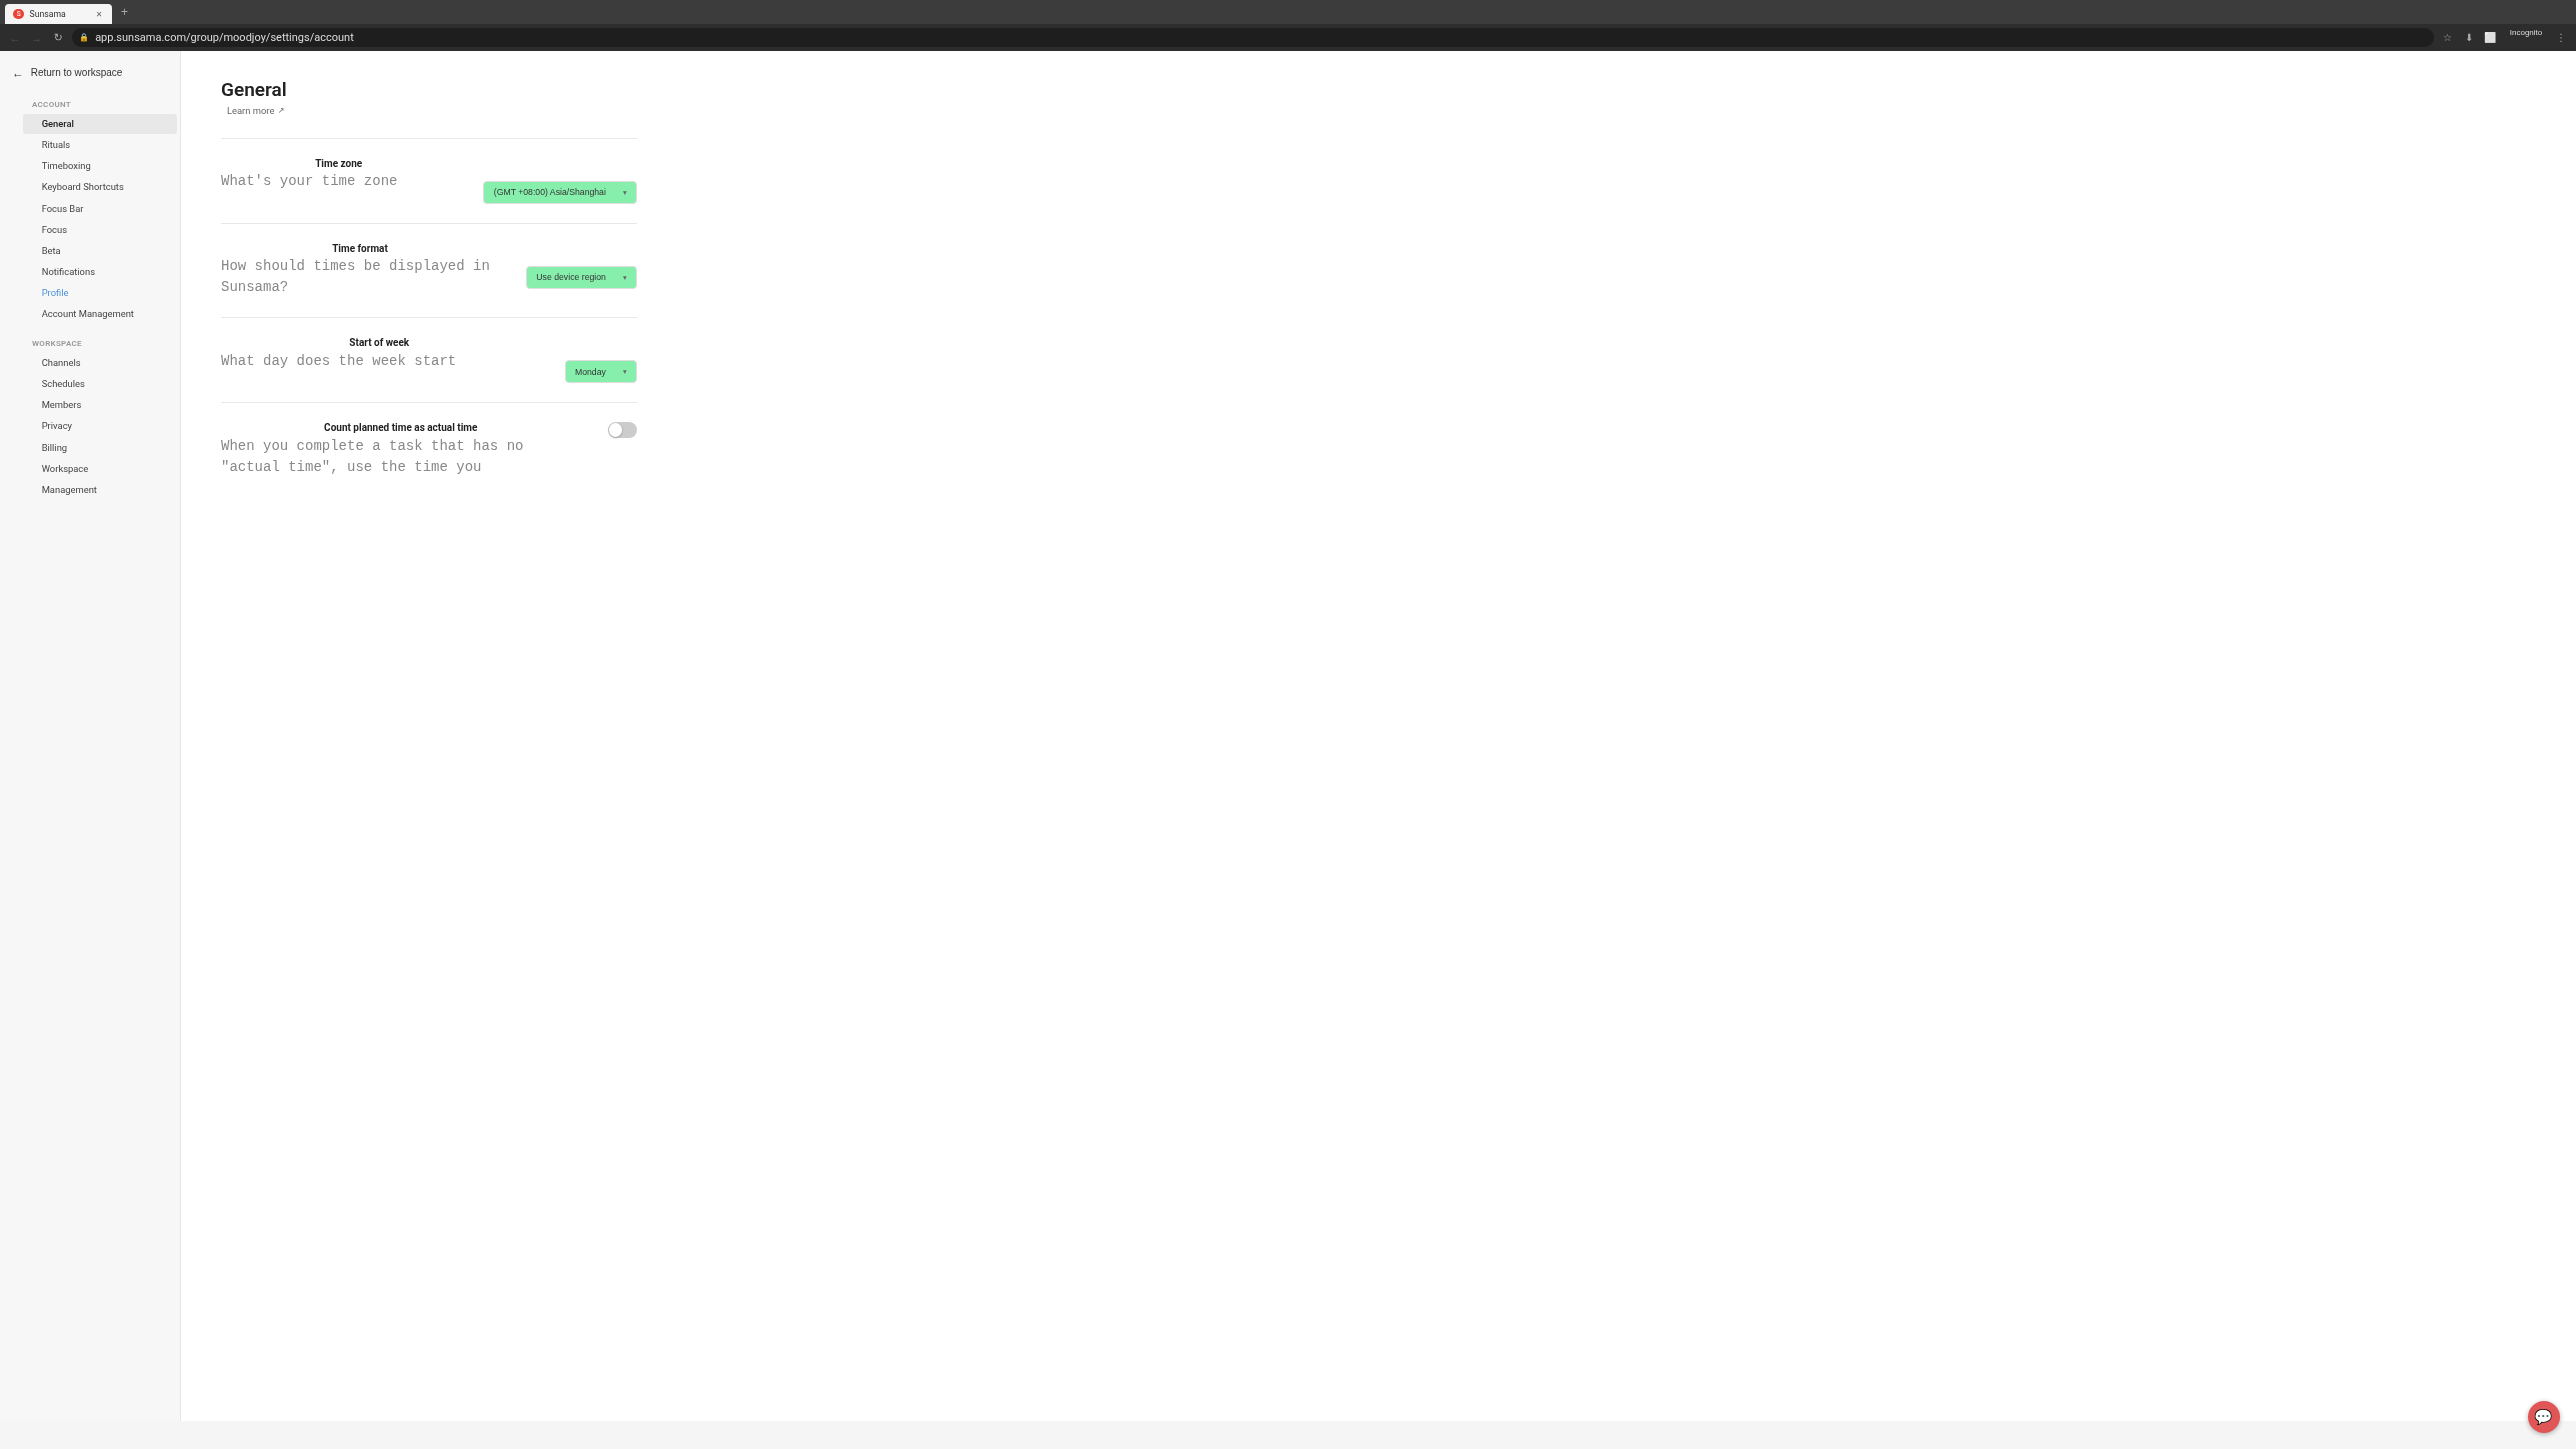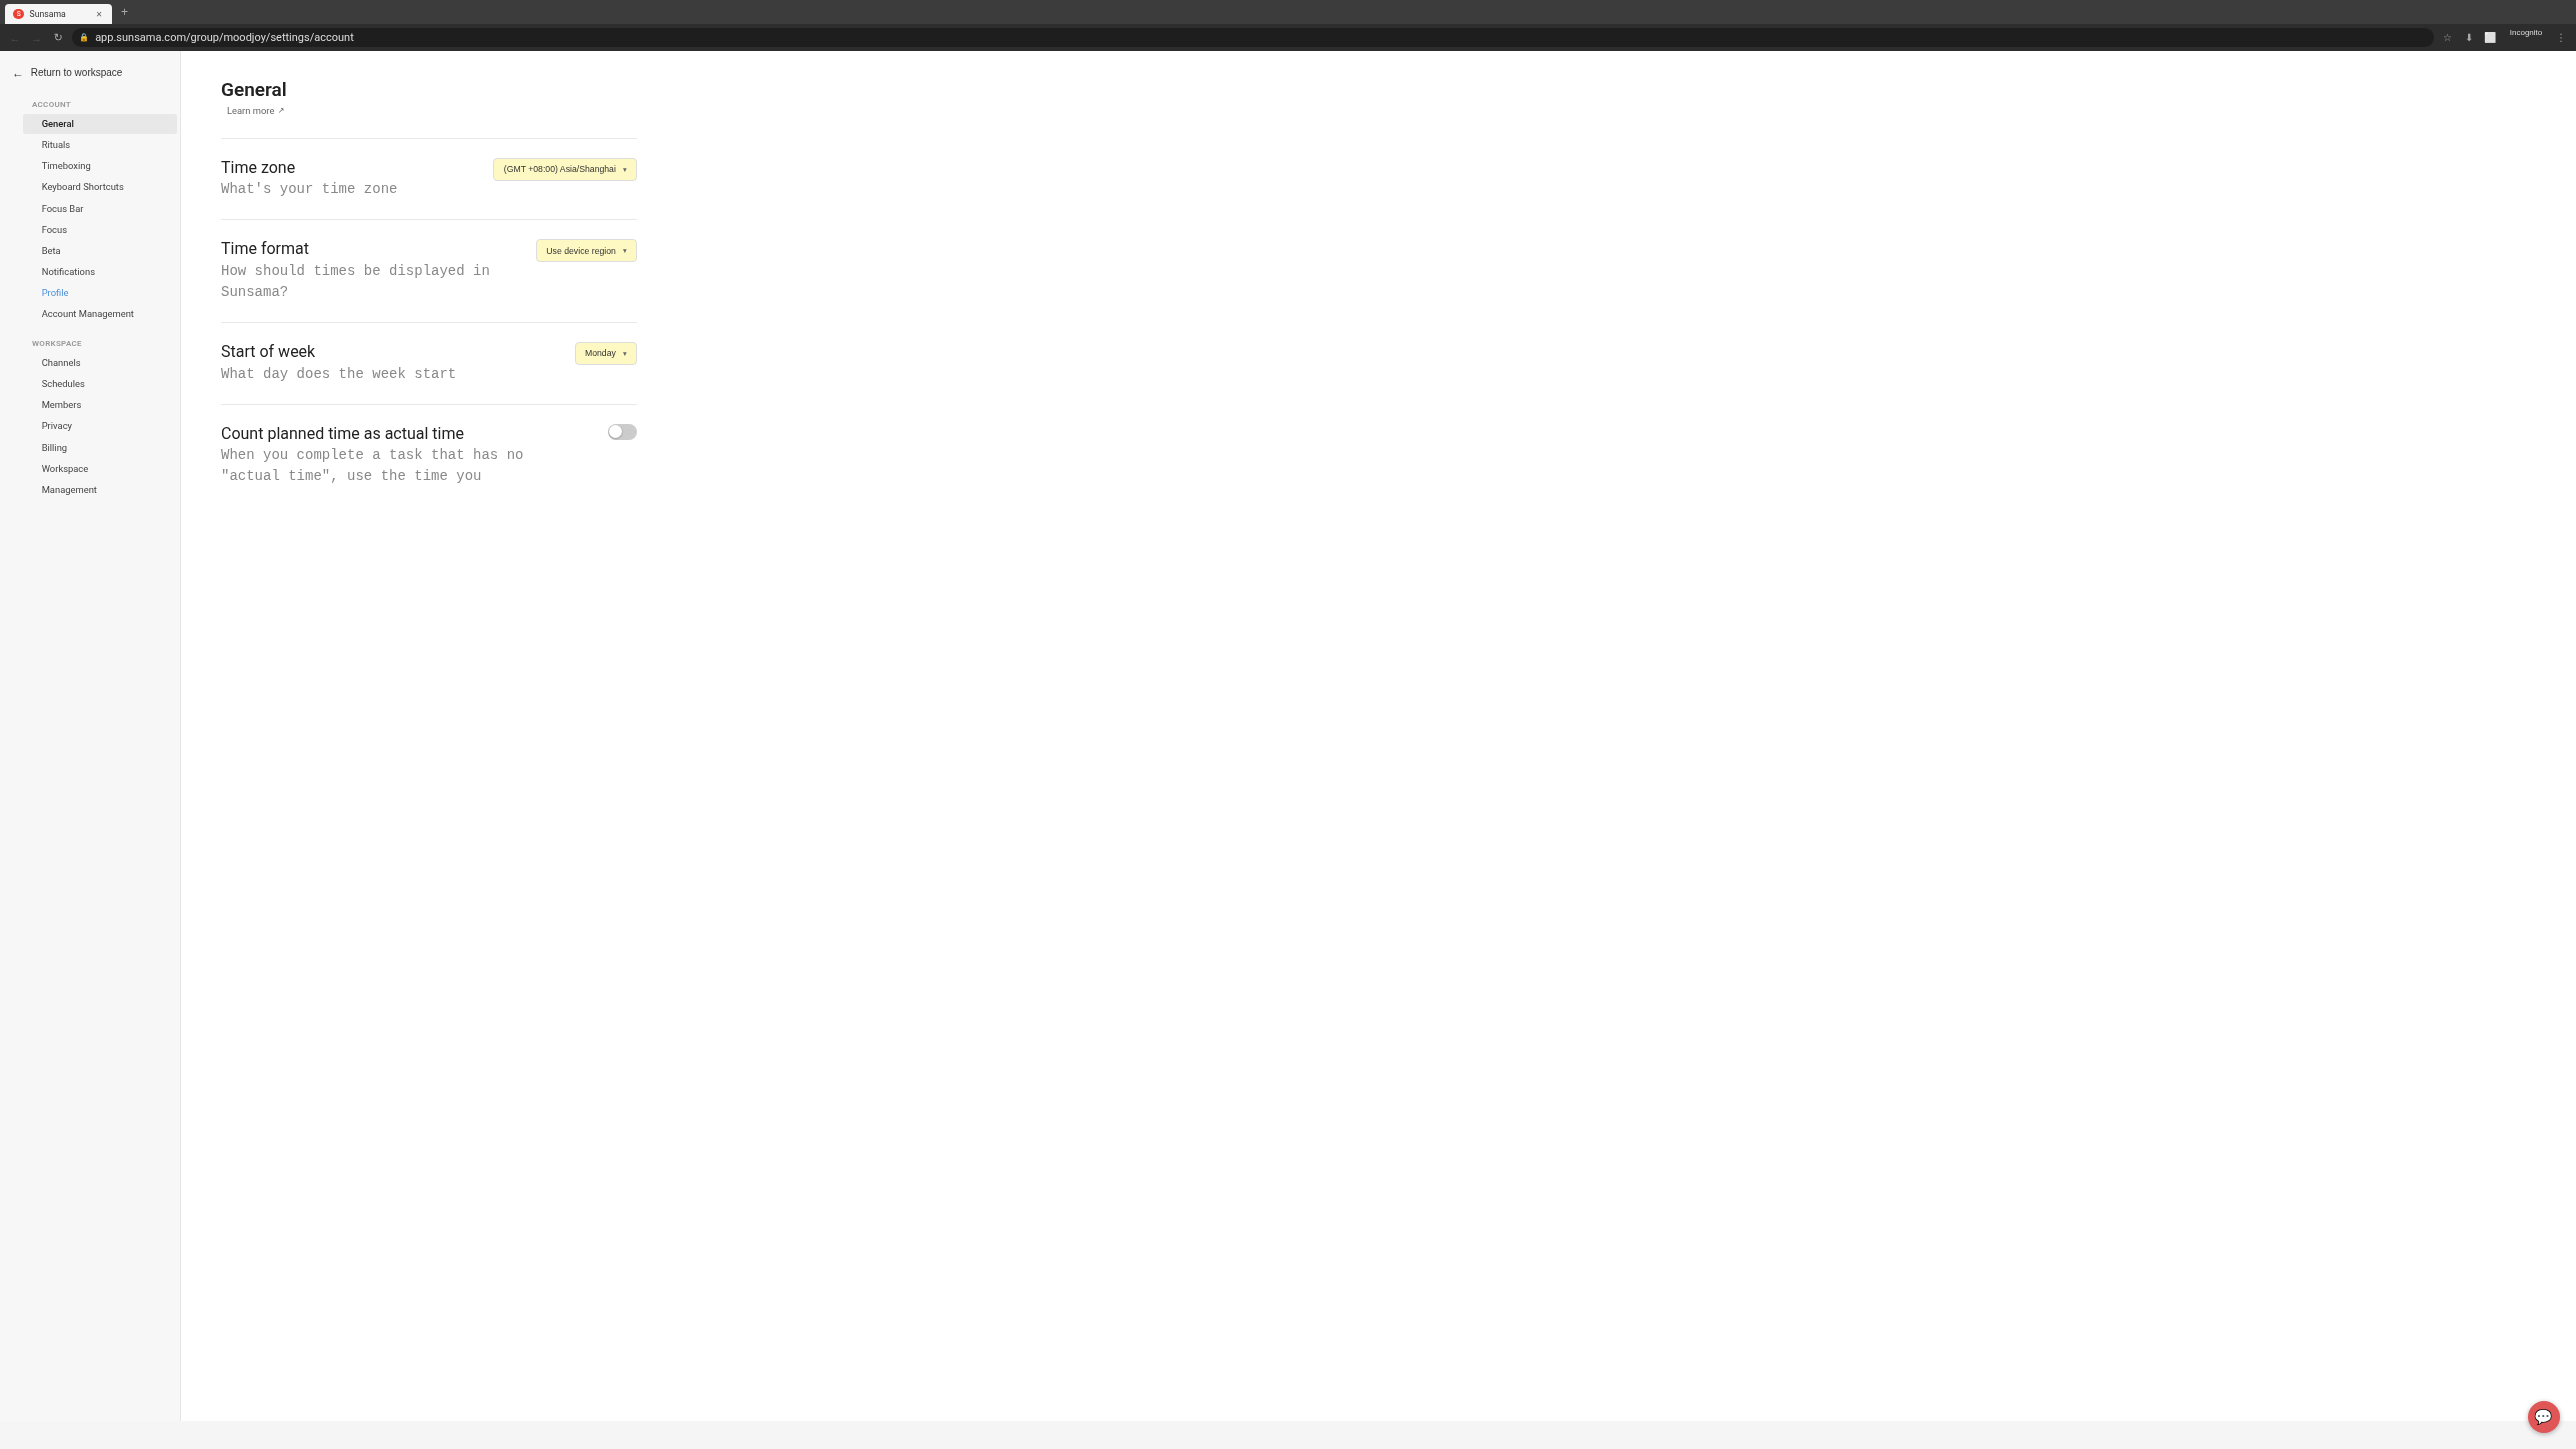--- a/index.html
+++ b/index.html
@@ -248,51 +248,53 @@
     .settings-row {
       display: flex;
       align-items: flex-start;
       justify-content: space-between;
       gap: 27px;
     }
     .settings-label-group {
       flex: 1;
     }
     .settings-label {
-      font-size: 16px;
-      font-weight: 400;
+      font-size: 10px;
+      font-weight: 700;
       color: #222;
       margin-bottom: 2.7px;
+      text-align: center;
     }
     .settings-description {
       font-size: 14px;
       color: #888;
       line-height: 1.5;
       font-family: Liberation Mono, monospace;
     }
     .settings-control {
       display: flex;
       align-items: center;
       flex-shrink: 0;
     }
 
     
     .dropdown-btn {
       height: 23px;
       padding: 0 9.4px;
-      background: #fef9c3;
+      background: #86efac;
       border: 0.7px solid #ddd;
       border-radius: 4px;
       font-size: 8.7px;
       color: #333;
       cursor: pointer;
       display: flex;
       align-items: center;
-      gap: 7px;
+      gap: 17px;
       white-space: nowrap;
+      margin-top: 23px;
     }
     .dropdown-arrow { font-size: 7.4px; color: #666; }
 
     
     .toggle {
       width: 29.5px;
       height: 16px;
       border-radius: 8px;
       cursor: pointer;
       position: relative;

